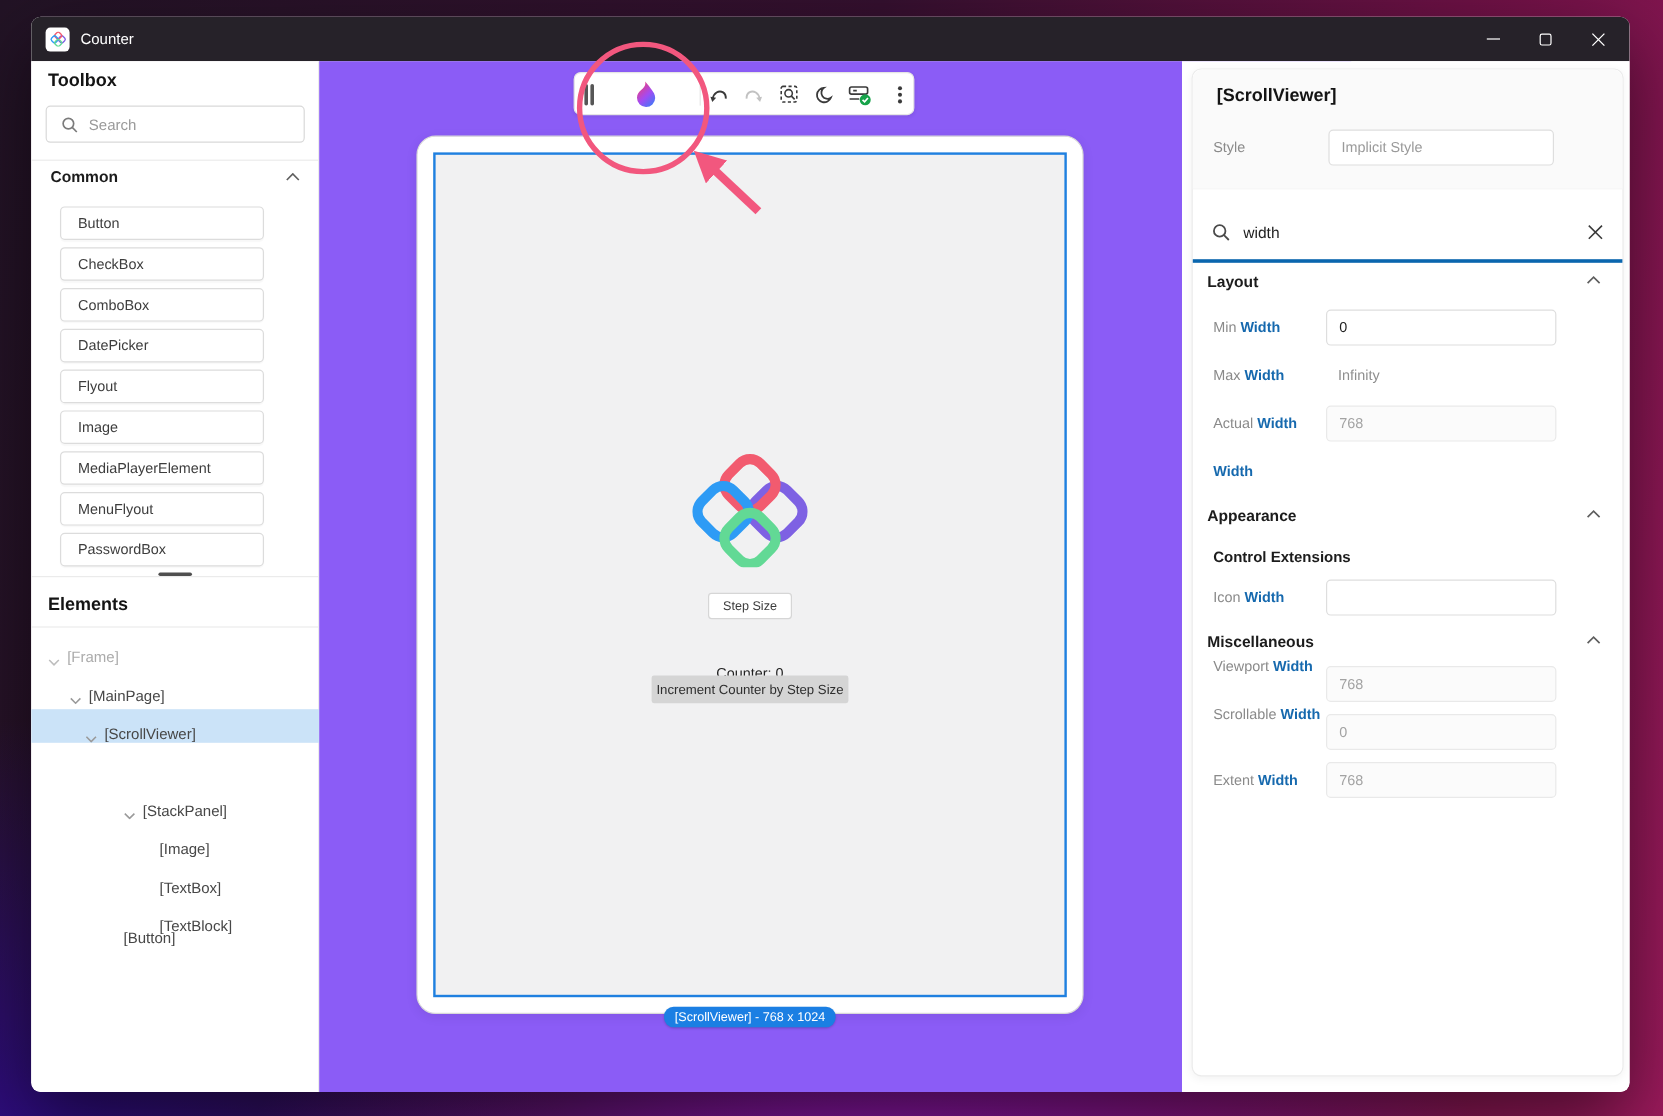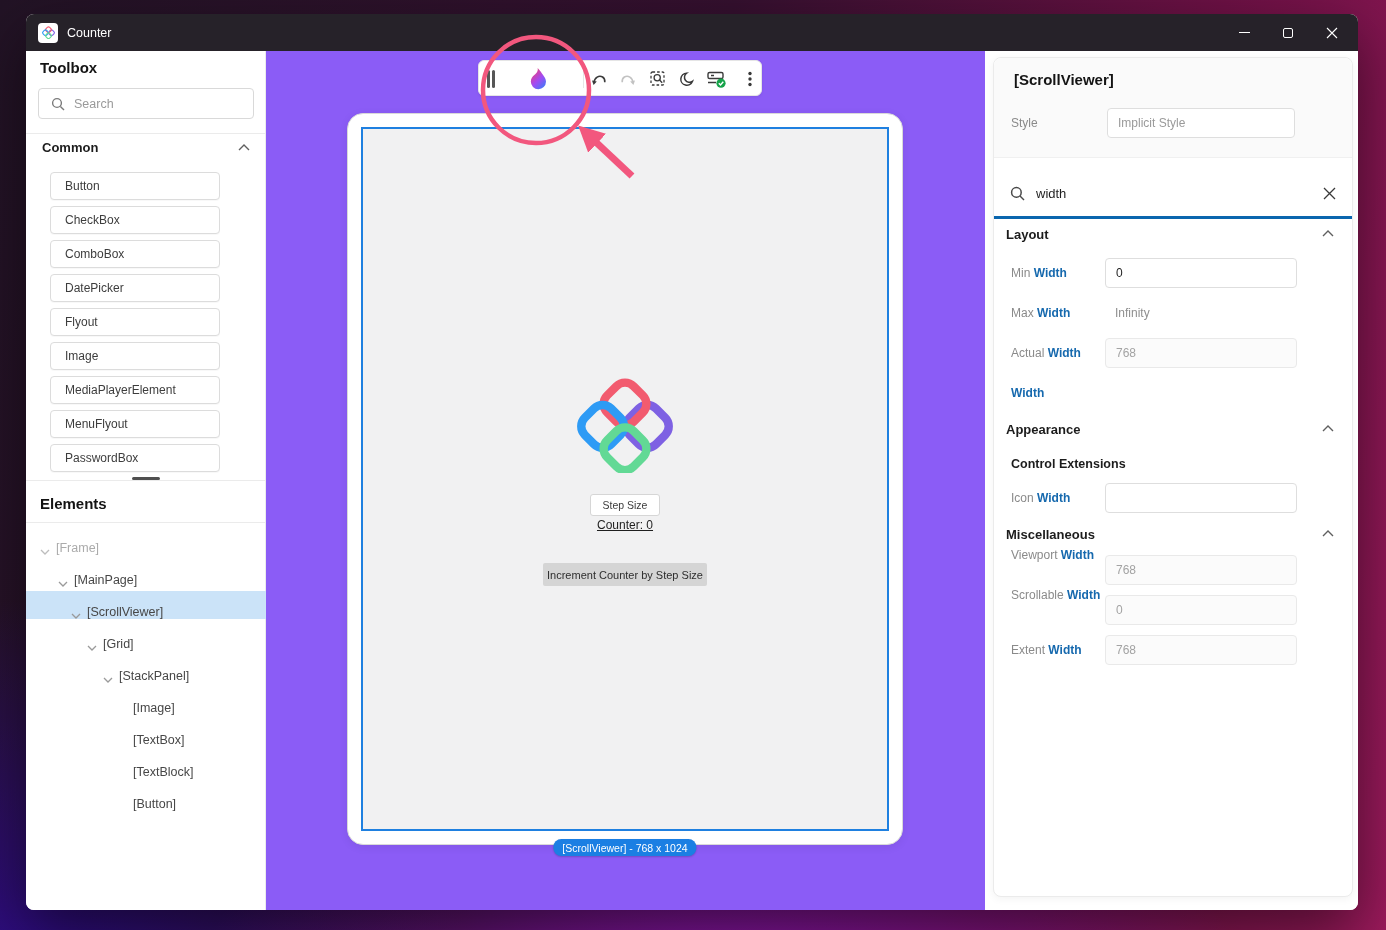--- a/index.html
+++ b/index.html
@@ -64,21 +64,21 @@
   
   #devframe { position:absolute; left:81px; top:62px; width:556px; height:732px;
     background:#fff; border:1px solid #D9D9D9; border-radius:16px;
     box-shadow:0 2px 10px rgba(0,0,0,.07); }
   #bluepage { position:absolute; left:95px; top:76px; width:528px; height:704px;
     border:2px solid #1F80E0; background:#F1F1F2; }
   .centered { position:absolute; left:359px; transform:translateX(-50%); }
   .steps-box { top:443px; width:70px; height:22px; background:#fff; border:1px solid #D6D6D6;
     border-radius:3px; display:flex; align-items:center; justify-content:center;
     font-size:10.5px; color:#3c3c3c; }
-  .counter-text { top:467px; font-size:12px; color:#1f1f1f; white-space:nowrap;text-decoration:underline; }
+  .counter-text { top:503px; font-size:12px; color:#1f1f1f; white-space:nowrap; }
   .inc-btn { top:512px; width:164px; height:23px; background:#D5D5D5; border-radius:2px;
     display:flex; align-items:center; justify-content:center; font-size:11px; color:#2e2e2e;
     white-space:nowrap; }
   .sel-badge { top:788px; height:17px; background:#1B7FE3; border-radius:8px;
     padding:0 9px; display:flex; align-items:center; font-size:10.5px; color:#fff;
     white-space:nowrap; box-shadow:0 1px 2px rgba(0,0,0,.2); }
   
   #propcard { position:absolute; left:967px; top:43px; width:360px; height:840px;
     background:#fff; border:1px solid #EBEBEB; border-radius:8px;
     box-shadow:0 2px 8px rgba(0,0,0,.05); }
@@ -220,46 +220,38 @@
       <span>[MainPage]</span>
     </div>
     <div class="trow sel" style="top:540px;padding-left:45px">
       <span class="tchev">
           <svg width="10" height="6">
             <polyline points="1,1 5,5 9,1" fill="none" stroke="#9a9a9a" stroke-width="1.3"></polyline>
           </svg>
         </span>
       <span>[ScrollViewer]</span>
     </div>
-    <div class="trow" style="top:572px;padding-left:61px">
-      <span class="tchev">
-          <svg width="10" height="6">
-            <polyline points="1,1 5,5 9,1" fill="none" stroke="#9a9a9a" stroke-width="1.3"></polyline>
-          </svg>
-        </span>
-      <span>[Grid]</span>
-    </div>
     <div class="trow" style="top:604px;padding-left:77px">
       <span class="tchev">
           <svg width="10" height="6">
             <polyline points="1,1 5,5 9,1" fill="none" stroke="#9a9a9a" stroke-width="1.3"></polyline>
           </svg>
         </span>
       <span>[StackPanel]</span>
     </div>
     <div class="trow" style="top:636px;padding-left:107px">
       <span>[Image]</span>
     </div>
     <div class="trow" style="top:700px;padding-left:107px">
       <span>[TextBlock]</span>
     </div>
     <div class="trow" style="top:668px;padding-left:107px">
       <span>[TextBox]</span>
     </div>
-    <div class="trow" style="top:732px;padding-left:107px">
+    <div class="trow" style="top:710px;padding-left:77px">
       <span>[Button]</span>
     </div>
   </div>
 
   <div id="canvas">
 
     <div id="dtoolbar">
       <div class="gripbar" style="left:8px"></div>
       <div class="gripbar" style="left:13px"></div>
       <div class="tbicon" style="left:44px;top:4px;width:28px;height:28px">

